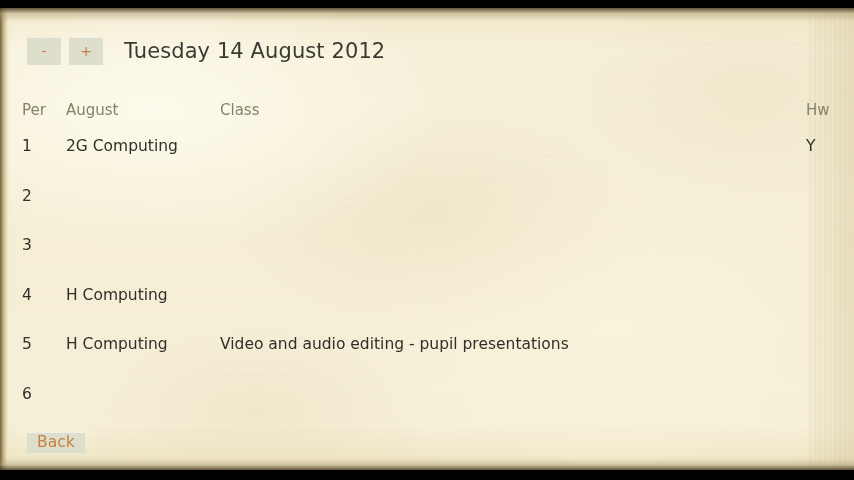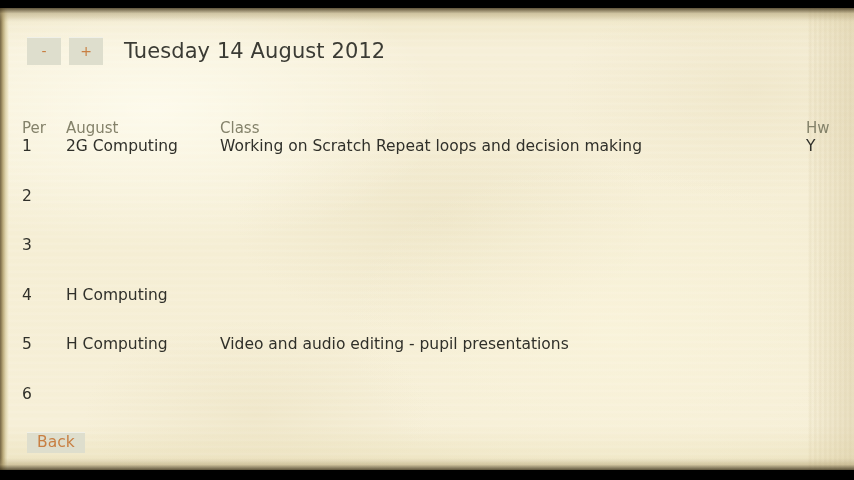--- a/index.html
+++ b/index.html
@@ -147,21 +147,20 @@
     position: absolute;
     top: 0;
     white-space: nowrap;
     font-size: 15.5px;
     color: #30302a;
     line-height: 20px;
   }
   .row.head .cell {
     color: #84826a;
     font-size: 15px;
-    margin-top: 18px;
   }
 
   .c-per   { left: 22px;  }
   .c-class { left: 66px;  }
   .c-notes { left: 220px; }
   .c-hw    { left: 806px; }
 
   .row.head .c-per   { left: 22px;  }
   .row.head .c-class { left: 66px;  }
   .row.head .c-notes { left: 220px; }
@@ -201,21 +200,20 @@
       <div class="row head">
         <div class="cell c-per">Per</div>
         <div class="cell c-class">August</div>
         <div class="cell c-notes">Class</div>
         <div class="cell c-hw">Hw</div>
       </div>
 
       <div class="row">
         <div class="cell c-per">1</div>
         <div class="cell c-class">2G Computing</div>
-        <div class="cell c-notes">Working on Scratch Repeat loops and decision making</div>
         <div class="cell c-hw">Y</div>
       </div>
 
       <div class="row">
         <div class="cell c-per">2</div>
         <div class="cell c-class"></div>
         <div class="cell c-notes"></div>
         <div class="cell c-hw"></div>
       </div>
 

